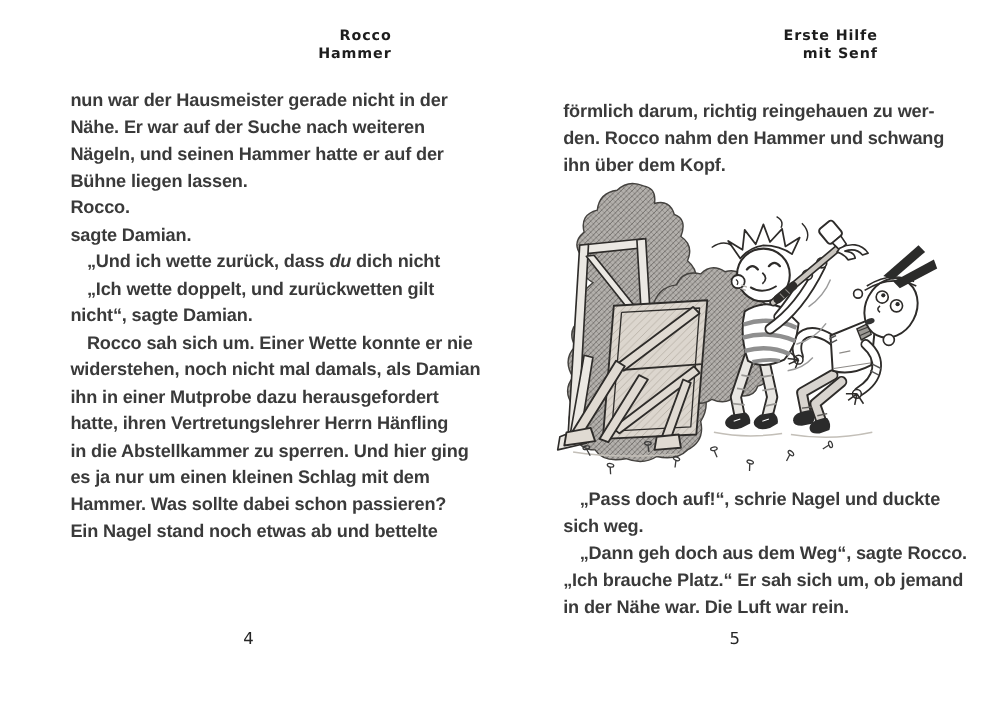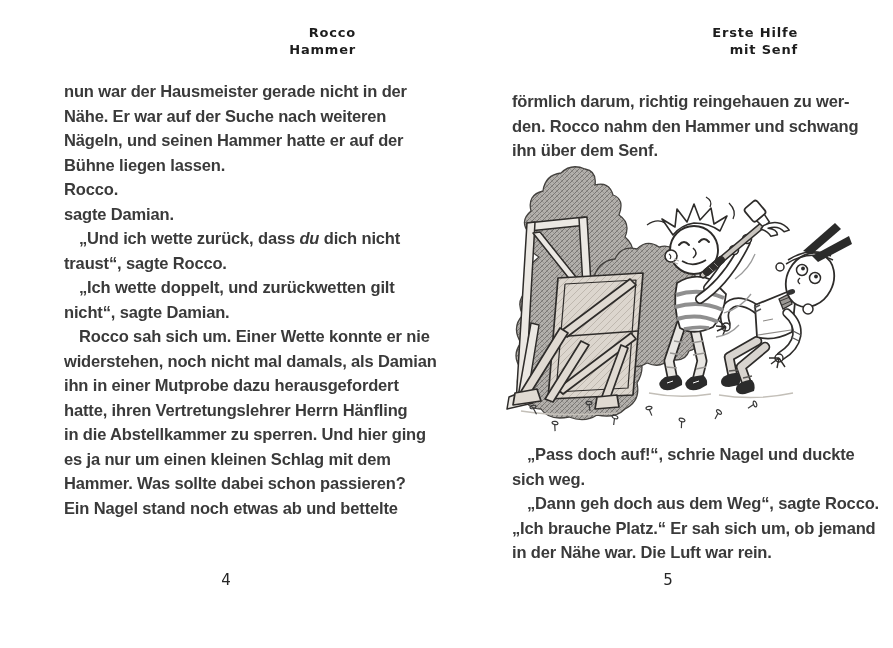--- a/index.html
+++ b/index.html
@@ -45,21 +45,20 @@
       <div>Hammer</div>
     </div>
     <div id="col-left" class="abs text-col">
         <div class="tline"><span>nun war der Hausmeister gerade nicht in der</span></div>
         <div class="tline"><span>Nähe. Er war auf der Suche nach weiteren</span></div>
         <div class="tline"><span>Nägeln, und seinen Hammer hatte er auf der</span></div>
         <div class="tline"><span>Bühne liegen lassen.</span></div>
         <div class="tline"><span>Rocco.</span></div>
         <div class="tline"><span>sagte Damian.</span></div>
         <div class="tline indent"><span>„Und ich wette zurück, dass </span><em>du</em><span> dich nicht</span></div>
-        <div class="tline"><span>traust“, sagte Rocco.</span></div>
         <div class="tline indent"><span>„Ich wette doppelt, und zurückwetten gilt</span></div>
         <div class="tline"><span>nicht“, sagte Damian.</span></div>
         <div class="tline indent"><span>Rocco sah sich um. Einer Wette konnte er nie</span></div>
         <div class="tline"><span>widerstehen, noch nicht mal damals, als Damian</span></div>
         <div class="tline"><span>ihn in einer Mutprobe dazu herausgefordert</span></div>
         <div class="tline"><span>hatte, ihren Vertretungslehrer Herrn Hänfling</span></div>
         <div class="tline"><span>in die Abstellkammer zu sperren. Und hier ging</span></div>
         <div class="tline"><span>es ja nur um einen kleinen Schlag mit dem</span></div>
         <div class="tline"><span>Hammer. Was sollte dabei schon passieren?</span></div>
         <div class="tline"><span>Ein Nagel stand noch etwas ab und bettelte</span></div>
@@ -68,21 +67,21 @@
   </div>
 
   <div>
     <div id="head-right" class="abs running-head">
       <div>Erste Hilfe</div>
       <div>mit Senf</div>
     </div>
     <div id="col-right-top" class="abs text-col">
         <div class="tline"><span>förmlich darum, richtig reingehauen zu wer-</span></div>
         <div class="tline"><span>den. Rocco nahm den Hammer und schwang</span></div>
-        <div class="tline"><span>ihn über dem Senf.</span></div>
+        <div class="tline"><span>ihn über dem Kopf.</span></div>
       </div>
 
     <div id="illustration-box" class="abs">
       <svg width="386" height="278" viewBox="0 0 386 278">
         <defs>
           <pattern id="xh" width="5" height="5" patternUnits="userSpaceOnUse">
             <rect width="5" height="5" fill="#b3b0ac"></rect>
             <path d="M0 5 L5 0" stroke="#5d5a57" stroke-width="0.7"></path>
             <path d="M0 0 L5 5" stroke="#86827e" stroke-width="0.55"></path>
           </pattern>

